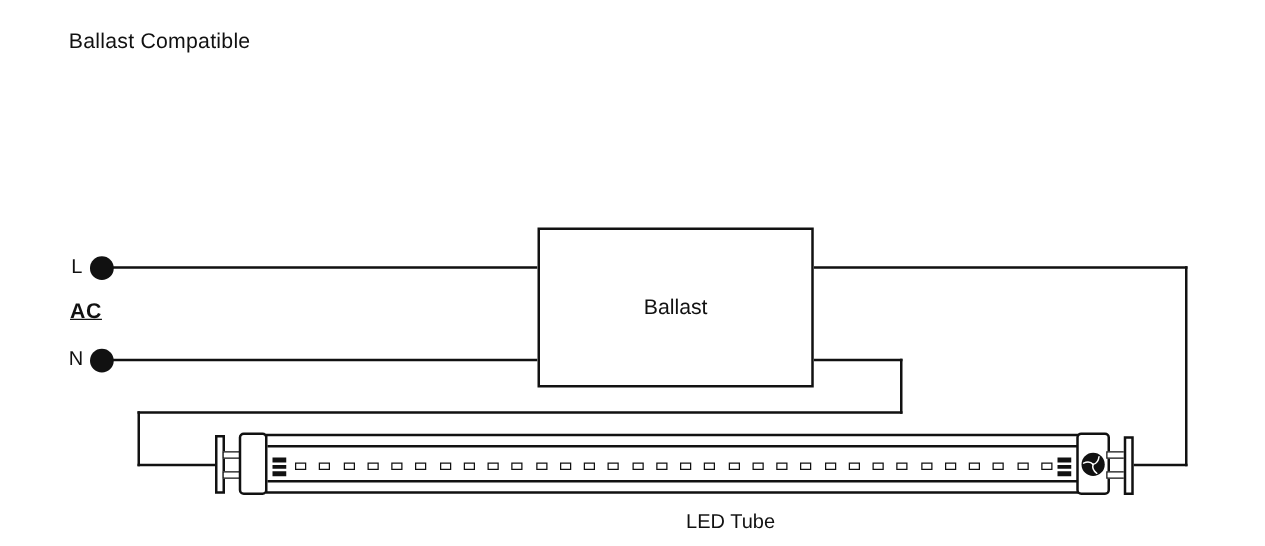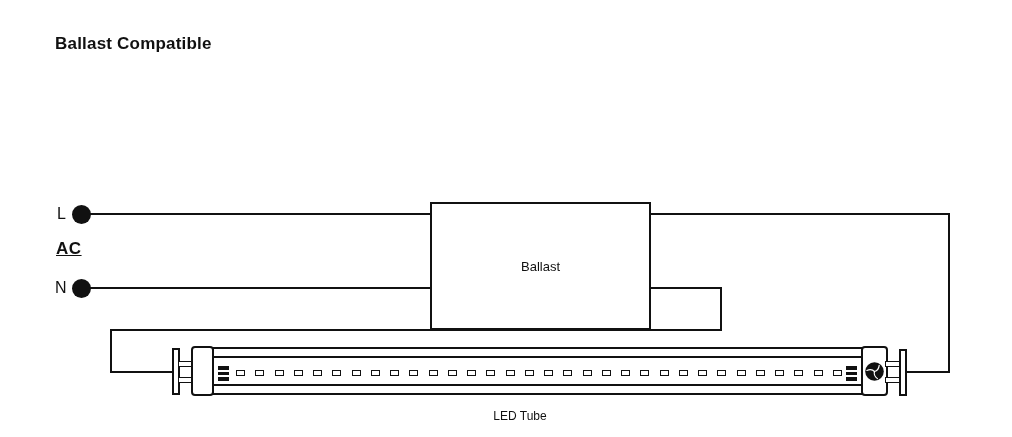--- a/index.html
+++ b/index.html
@@ -5,21 +5,21 @@
   :root { --line:#111111; --bg:#ffffff; }
   html,body { margin:0; padding:0; background:#fff; }
   .canvas {
     position:relative; width:1012px; height:437px;
     background:var(--bg); overflow:hidden;
     font-family:"Liberation Sans", sans-serif; color:#111;
   }
   .abs { position:absolute; }
   .wire { position:absolute; background:var(--line); }
   .txt { position:absolute; white-space:nowrap; }
-  .title { left:55px; top:23px; font-size:17px; font-weight:700; letter-spacing:.2px;margin-top:11px; }
+  .title { left:55px; top:23px; font-size:17px; font-weight:400; letter-spacing:.2px; }
   .lbl-l { left:57px; top:205px; font-size:16px; }
   .lbl-ac { left:56px; top:239px; font-size:17px; font-weight:700; letter-spacing:.5px;text-decoration:underline; }
   .lbl-n { left:55px; top:279px; font-size:16px; }
   .dot { position:absolute; width:19px; height:19px; border-radius:50%; background:var(--line); }
   .dot-l { left:72px; top:205px; }
   .dot-n { left:72px; top:279px; }
 
   
   .w-l-left   { left:88px;  top:213px; width:342px; height:2px; }
   .w-l-right  { left:651px; top:213px; width:299px; height:2px; }
@@ -29,22 +29,21 @@
   .w-n-right  { left:651px; top:287px; width:71px; height:2px; }
   .w-n-down   { left:720px; top:287px; width:2px;  height:44px; }
   .w-n-across { left:110px; top:329px; width:612px; height:2px; }
   .w-n-down2  { left:110px; top:329px; width:2px;  height:44px; }
   .w-n-plate  { left:110px; top:371px; width:64px; height:2px; }
 
   .ballast-box {
     left:430px; top:182px; width:221px; height:128px;
     background:#fff; border:2px solid var(--line); box-sizing:border-box;
     display:flex; align-items:center; justify-content:center;
-    font-size:13px;
-    margin-top:20px;
+    font-size:17px;
   }
 
   
   .pin-plate { background:#fff; border:2px solid var(--line); box-sizing:border-box; }
   .plate-left  { left:172px; top:348px; width:8px; height:47px; }
   .plate-right { left:899px; top:349px; width:8px; height:47px; }
   .pin { background:#fff; border:1.5px solid var(--line); box-sizing:border-box; width:16px; height:6px; }
   .pin-l1 { left:178px; top:361px; } .pin-l2 { left:178px; top:377px; }
   .pin-r1 { left:885px; top:361px; } .pin-r2 { left:885px; top:377px; }
   .end-cap {
@@ -62,21 +61,21 @@
   .tube-line-bot { top:384px; }
   .bar-group { position:absolute; display:flex; flex-direction:column; gap:2px; }
   .bar-group .bar { width:11px; height:3.5px; background:var(--line); }
   .bars-left  { left:218px; top:366px; }
   .bars-right { left:846px; top:366px; }
   .chip-row {
     position:absolute; left:236px; top:370px; width:606px; height:6px;
     display:flex; justify-content:space-between; align-items:center;
   }
   .chip { width:9px; height:6px; background:#fff; border:1.5px solid var(--line); box-sizing:border-box; }
-  .led-tube-label { left:420px; top:409px; width:200px; text-align:center; font-size:12px; }
+  .led-tube-label { left:420px; top:409px; width:200px; text-align:right; font-size:16px; }
 </style>
 </head>
 <body>
 
 <div class="canvas">
 
   <div class="txt title">Ballast Compatible</div>
 
   <div class="txt lbl-l">L</div>
   <div class="dot dot-l"></div>

